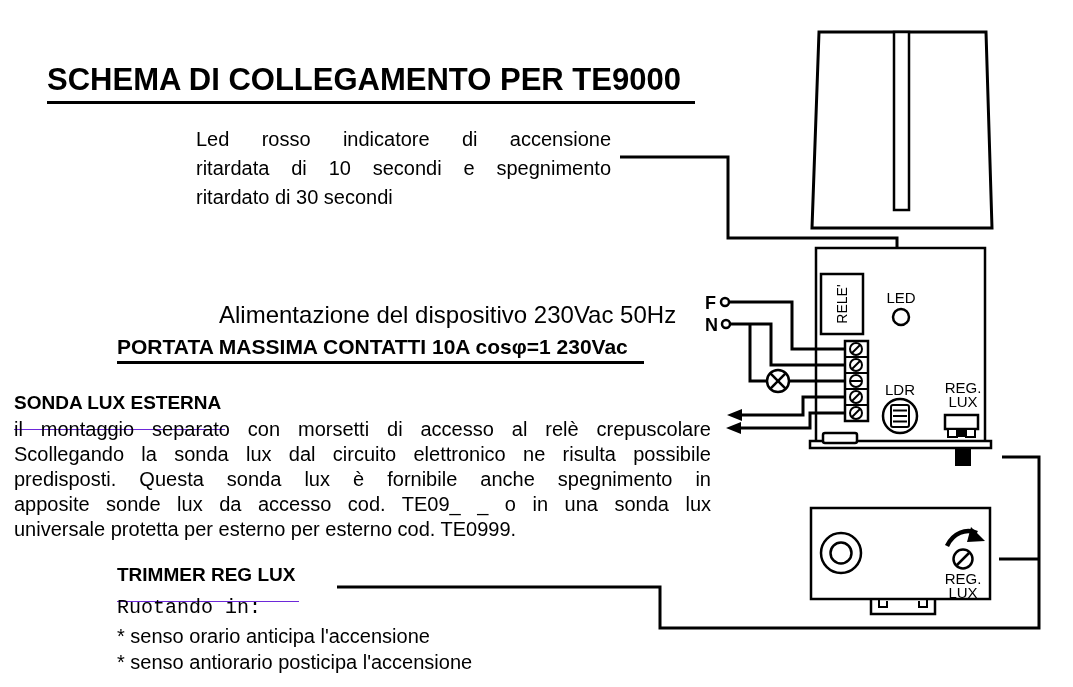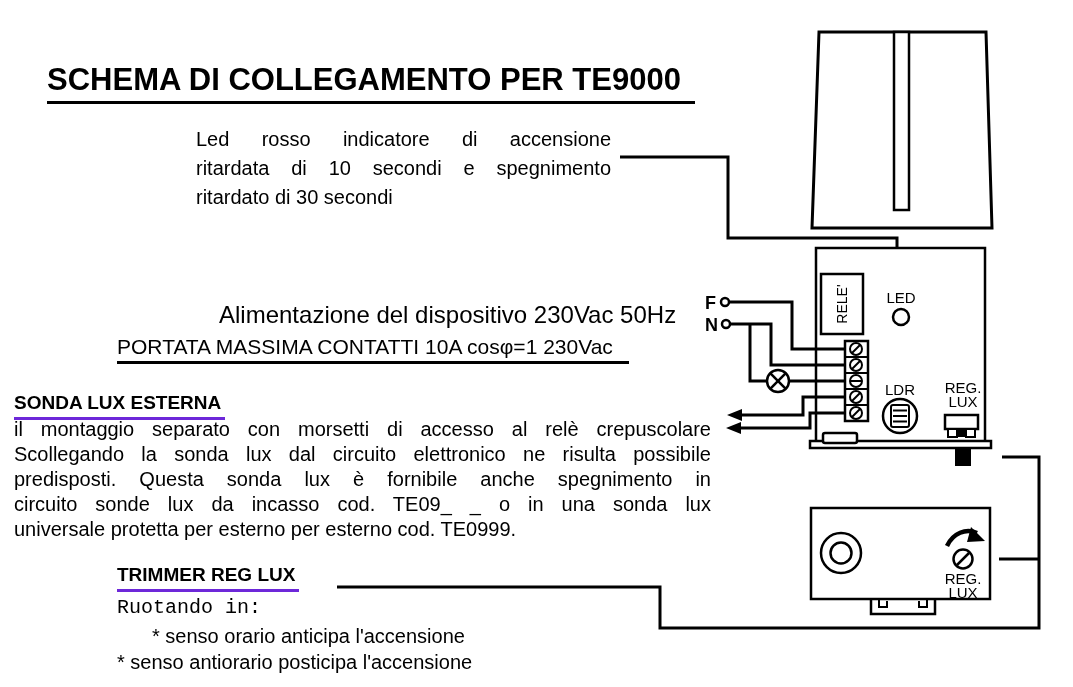--- a/index.html
+++ b/index.html
@@ -6,30 +6,30 @@
   body{width:1073px;height:687px;position:relative;overflow:hidden;
        font-family:"Liberation Sans","DejaVu Sans",sans-serif;color:#000;}
   .abs{position:absolute;}
   .txt{z-index:2;}
   #diagram-svg{position:absolute;left:0;top:0;z-index:1;}
   .title{left:47px;top:22px;font-size:31px;font-weight:bold;
          border-bottom:3px solid #000;padding:0 14px 3px 0;white-space:nowrap;margin-top:40px;}
   .ledpara{left:196px;top:125px;width:415px;font-size:20px;line-height:29px;}
   .just{text-align:justify;text-align-last:justify;}
   .alim{left:219px;top:301px;width:479px;font-size:24px;white-space:nowrap;}
-  .portata{left:117px;top:335px;font-size:21px;font-weight:normal;
+  .portata{left:117px;top:335px;font-size:21px;font-weight:bold;
            border-bottom:3px solid #000;padding:0 16px 2px 0;white-space:nowrap;}
-  .hdg{font-size:19px;font-weight:bold;border-bottom:3px solid #6d28d9;
-       padding:0 4px 3px 0;white-space:nowrap;}
+  .hdg{font-size:19px;font-weight:bold;border-bottom:1px solid #6d28d9;
+       padding:0 4px 15px 0;white-space:nowrap;}
   .sonda-h{left:14px;top:392px;}
   .sondapara{left:14px;top:417px;width:697px;font-size:20px;line-height:25px;}
   .trimmer-h{left:117px;top:564px;}
   .body20{font-size:20px;white-space:nowrap;}
   .ruotando{left:117px;top:596px;font-family:Liberation Mono, monospace;}
-  .bullet1{left:117px;top:625px;margin-left:35px;}
+  .bullet1{left:117px;top:625px;}
   .bullet2{left:117px;top:651px;}
 </style>
 </head>
 <body>
 
 <div class="abs txt title">SCHEMA DI COLLEGAMENTO PER TE9000</div>
 
 <div class="abs txt ledpara">
   <div class="just">Led rosso indicatore di accensione</div>
   <div class="just">ritardata di 10 secondi e spegnimento</div>
@@ -38,21 +38,21 @@
 
 <div class="abs txt alim">Alimentazione del dispositivo 230Vac 50Hz</div>
 
 <div class="abs txt portata">PORTATA MASSIMA CONTATTI 10A cosφ=1 230Vac</div>
 
 <div class="abs txt hdg sonda-h">SONDA LUX ESTERNA</div>
 <div class="abs txt sondapara">
   <div class="just">il montaggio separato con morsetti di accesso al relè crepuscolare</div>
   <div class="just">Scollegando la sonda lux dal circuito elettronico ne risulta possibile</div>
   <div class="just">predisposti. Questa sonda lux è fornibile anche spegnimento in</div>
-  <div class="just">circuito sonde lux da incasso cod. TE09_ _ o in una sonda lux</div>
+  <div class="just">apposite sonde lux da accesso cod. TE09_ _ o in una sonda lux</div>
   <div>universale protetta per esterno per esterno cod. TE0999.</div>
 </div>
 
 <div class="abs txt hdg trimmer-h">TRIMMER REG LUX</div>
 <div class="abs txt body20 ruotando">Ruotando in:</div>
 <div class="abs txt body20 bullet1">* senso orario anticipa l'accensione</div>
 <div class="abs txt body20 bullet2">* senso antiorario posticipa l'accensione</div>
 
 <svg id="diagram-svg" width="1073" height="687" viewBox="0 0 1073 687" font-family="Liberation Sans, DejaVu Sans, sans-serif">
 

